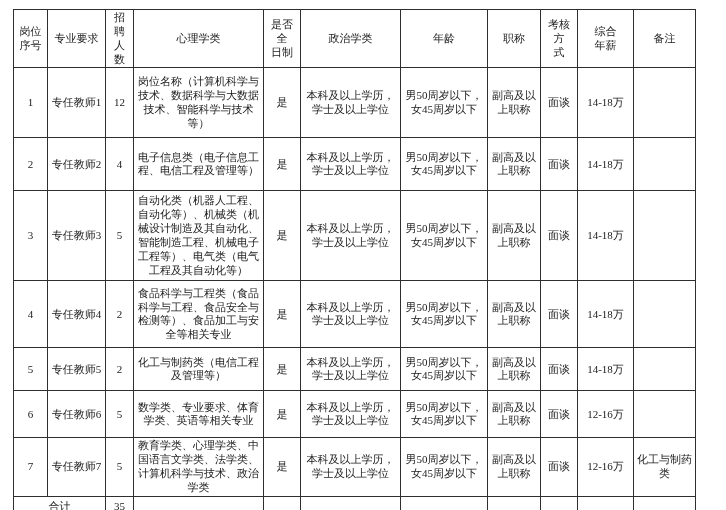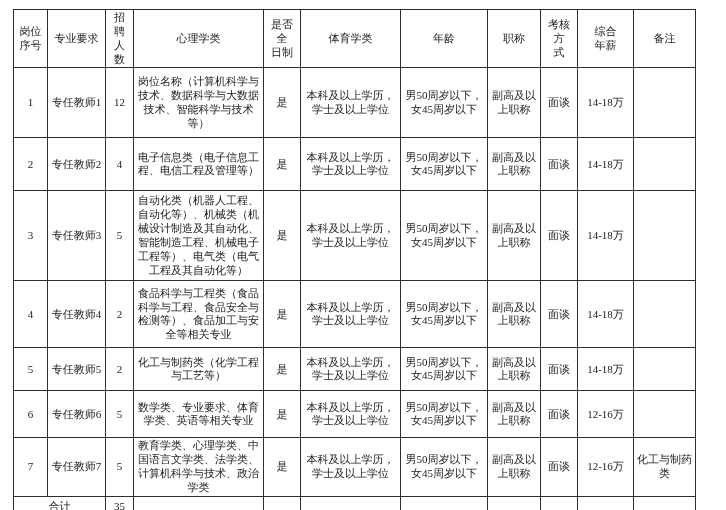--- a/index.html
+++ b/index.html
@@ -64,21 +64,21 @@
   <tbody>
         <tr class="rh">
     <th>岗位
 序号</th>
     <th>专业要求</th>
     <th>招聘
 人数</th>
     <th>心理学类</th>
     <th>是否全
 日制</th>
-    <th>体育学类</th>
+    <th>政治学类</th>
     <th>年龄</th>
     <th>职称</th>
     <th>考核方
 式</th>
     <th>综合
 年薪</th>
     <th>备注</th>
   </tr>
 
   <tr class="r1">
@@ -142,21 +142,21 @@
     <td>副高及以上职称</td>
     <td>面谈</td>
     <td>14-18万</td>
     <td></td>
   </tr>
 
   <tr class="r5">
     <td>5</td>
     <td>专任教师5</td>
     <td>2</td>
-    <td>化工与制药类（化学工程与工艺等）</td>
+    <td>化工与制药类（电信工程及管理等）</td>
     <td>是</td>
     <td>本科及以上学历，
 学士及以上学位</td>
     <td>男50周岁以下，
 女45周岁以下</td>
     <td>副高及以上职称</td>
     <td>面谈</td>
     <td>14-18万</td>
     <td></td>
   </tr>

